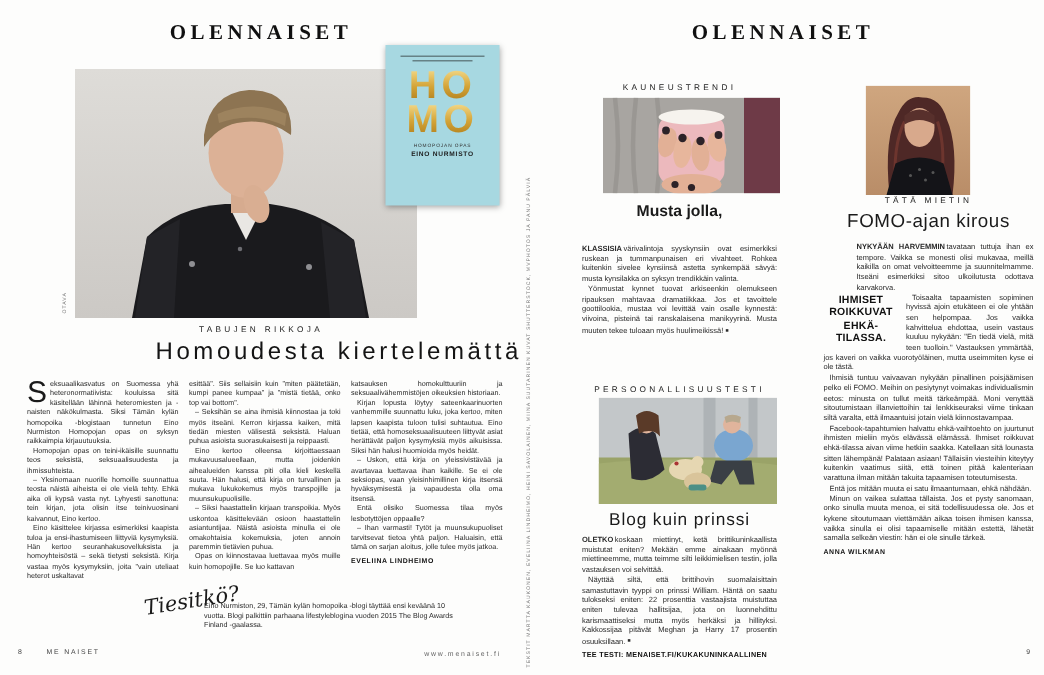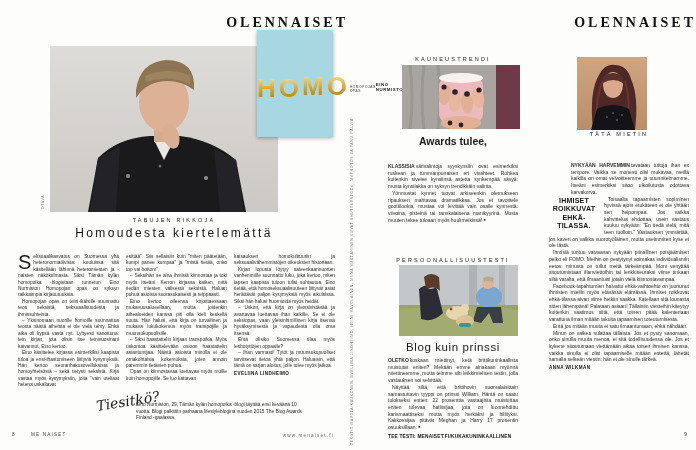--- a/index.html
+++ b/index.html
@@ -1,25 +1,25 @@
 <!DOCTYPE html>
 <html><head>
 <meta charset="utf-8">
 <style>
   html,body{margin:0;padding:0;background:#e8e8e8;}
   #spread{position:relative;width:696px;height:450px;background:#fdfdfc;overflow:hidden;
           font-family:"Liberation Sans",sans-serif;color:#1e1e1e;}
   .abs{position:absolute;}
   
-  .sec-header{width:348px;text-align:right;top:15px;font-family:"Liberation Serif",serif;
+  .sec-header{width:348px;text-align:center;top:15px;font-family:"Liberation Serif",serif;
               font-weight:700;font-size:14px;letter-spacing:3px;color:#101010;}
   
   .kicker{text-align:center;font-size:5.5px;letter-spacing:2.2px;color:#222;}
   
-  .lp-headline{width:348px;text-align:center;font-size:12px;letter-spacing:2.4px;
+  .lp-headline{width:348px;text-align:right;font-size:16px;letter-spacing:2.4px;
                font-weight:500;color:#141414;}
   
   .body-col{font-size:4.8px;line-height:6.4px;text-align:justify;color:#2a2a2a;}
   .body-col p{margin:0;}
   .body-col p.indent{text-indent:4px;}
   .dropcap{float:left;font-size:20px;line-height:17px;padding:0 2px 0 0;color:#1a1a1a;}
   .lead{font-weight:700;margin-right:1px;}
   .byl{font-weight:700;font-size:4.6px;letter-spacing:0.4px;margin-top:2px;color:#111;}
   .cta{font-weight:700;font-size:4.8px;letter-spacing:0.2px;margin-top:3px;color:#111;}
   .endmark{font-size:3.5px;vertical-align:1px;}
@@ -33,21 +33,21 @@
   .vert{writing-mode:vertical-rl;transform:rotate(180deg);font-size:3.4px;
         letter-spacing:0.7px;color:#777;white-space:nowrap;}
   
   .script{font-family:"DejaVu Serif",serif;font-style:italic;font-size:14px;
           transform:rotate(-9deg);color:#1a1a1a;}
   .factnote{font-size:4.8px;line-height:6.6px;color:#2a2a2a;}
   
   .footer-small{font-size:4.6px;letter-spacing:1.2px;color:#444;}
   
   .book{background:#a7d8e1;box-shadow:0 1px 4px rgba(0,0,0,.35);display:flex;
-        flex-direction:row;align-items:center;padding-top:6px;box-sizing:border-box;}
+        flex-direction:column;align-items:center;padding-top:6px;box-sizing:border-box;}
   .book .tagline-line{height:1px;background:rgba(50,60,60,.55);margin:1px 0;}
   .book .balloon{font-weight:700;font-size:26px;line-height:23px;letter-spacing:3px;
         background:linear-gradient(#f5dd8f,#d4a437 55%,#b17f1d);
         -webkit-background-clip:text;background-clip:text;color:transparent;}
   .book .series{font-size:3.2px;letter-spacing:0.6px;color:#333;margin-top:4px;}
   .book .author{font-size:4.4px;font-weight:700;letter-spacing:0.5px;color:#1c1c1c;margin-top:1px;}
   .photo{overflow:hidden;}
   .photo svg{display:block;}
 </style>
 </head>
@@ -143,21 +143,21 @@
       <circle cx="42" cy="22" r="2.6" fill="#2c2228"></circle>
         <circle cx="53" cy="27" r="2.8" fill="#2c2228"></circle>
       <circle cx="65" cy="29" r="2.8" fill="#2c2228"></circle>
         <circle cx="77" cy="25" r="2.6" fill="#2c2228"></circle>
       <ellipse cx="59" cy="58" rx="20" ry="7" fill="#e2b096"></ellipse>
       <circle cx="48" cy="58" r="2.4" fill="#2c2228"></circle>
         <circle cx="59" cy="60" r="2.4" fill="#2c2228"></circle>
     </svg>
   </div>
   <div class="abs feat-headline" style="left:388px;top:136px;width:130px;font-size:10.5px;line-height:11.5px;">
-    <div>Awards tulee,</div>
+    <div>Musta jolla,</div>
   </div>
   <div class="abs body-col" style="left:388px;top:163px;width:130px;font-size:5px;line-height:6.7px;">
     <p><span class="lead">KLASSISIA</span><span>värivalintoja syyskynsiin ovat esimerkiksi ruskean ja tummanpunaisen eri vivahteet. Rohkea kuitenkin sivelee kynsiinsä astetta synkempää sävyä: musta kynsilakka on syksyn trendikkäin valinta.</span></p>
     <p class="indent"><span>Yönmustat kynnet tuovat arkiseenkin olemukseen ripauksen mahtavaa dramatiikkaa. Jos et tavoittele goottilookia, mustaa voi levittää vain osalle kynnestä: viivoina, pisteinä tai ranskalaisena manikyyrinä. Musta muuten tekee tuloaan myös huulimeikissä!</span> <span class="endmark">■</span></p>
   </div>
 
   <div class="abs kicker" style="left:388px;top:257px;width:130px;">PERSOONALLISUUSTESTI</div>
   <div class="abs photo" style="left:399px;top:265px;width:119px;height:71px;">
     <svg width="119" height="71" viewBox="0 0 119 71" xmlns="http://www.w3.org/2000/svg">
       <rect width="119" height="43" fill="#c3c7c9"></rect>
@@ -200,20 +200,21 @@
       <ellipse cx="36" cy="28" rx="10" ry="13" fill="#d8a98c"></ellipse>
       <path d="M26,20 Q36,12 46,20 L46,26 Q36,20 26,26 Z" fill="#58302c"></path>
       <path d="M14,73 L20,52 Q36,44 52,52 L58,73 Z" fill="#141418"></path>
       <circle cx="30" cy="60" r="1" fill="#555"></circle>
         <circle cx="40" cy="63" r="1" fill="#555"></circle>
       <circle cx="36" cy="56" r="1" fill="#555"></circle>
         <circle cx="45" cy="58" r="1" fill="#555"></circle>
     </svg>
   </div>
   <div class="abs kicker" style="left:549px;top:131px;width:140px;">TÄTÄ MIETIN</div>
+  <div class="abs soft-headline" style="left:549px;top:140px;width:140px;font-size:12.5px;letter-spacing:0.4px;">FOMO-ajan kirous</div>
   <div class="abs body-col" style="left:549px;top:162px;width:140px;font-size:5px;line-height:6.7px;">
     <p style="margin-left:22px;"><span class="lead">NYKYÄÄN HARVEMMIN</span><span>tavataan tuttuja ihan ex tempore. Vaikka se monesti olisi mukavaa, meillä kaikilla on omat velvoitteemme ja suunnitelmamme. Itseäni esimerkiksi sitoo ulkoilutusta odottava karvakorva.</span></p>
     <div class="pullquote">IHMISET ROIKKUVAT EHKÄ-TILASSA.</div>
     <p class="indent">Toisaalta tapaamisten sopiminen hyvissä ajoin etukäteen ei ole yhtään sen helpompaa. Jos vaikka kahvittelua ehdottaa, usein vastaus kuuluu nykyään: "En tiedä vielä, mitä teen tuolloin." Vastauksen ymmärtää, jos kaveri on vaikka vuorotyöläinen, mutta useimmiten kyse ei ole tästä.</p>
     <p class="indent">Ihmisiä tuntuu vaivaavan nykyään piinallinen poisjäämisen pelko eli FOMO. Meihin on pesiytynyt voimakas individualismin eetos: minusta on tullut meitä tärkeämpää. Moni venyttää sitoutumistaan illanviettoihin tai lenkkiseuraksi viime tinkaan siltä varalta, että ilmaantuisi jotain vielä kiinnostavampaa.</p>
     <p class="indent">Facebook-tapahtumien halvattu ehkä-vaihtoehto on juurtunut ihmisten mieliin myös elävässä elämässä. Ihmiset roikkuvat ehkä-tilassa aivan viime hetkiin saakka. Katellaan sitä lounasta sitten lähempänä! Palataan asiaan! Tällaisiin viesteihin kiteytyy kuitenkin vaatimus siitä, että toinen pitää kalenteriaan varattuna ilman mitään takuita tapaamisen toteutumisesta.</p>
     <p class="indent">Entä jos mitään muuta ei satu ilmaantumaan, ehkä nähdään.</p>
     <p class="indent">Minun on vaikea sulattaa tällaista. Jos et pysty sanomaan, onko sinulla muuta menoa, ei sitä todellisuudessa ole. Jos et kykene sitoutumaan viettämään aikaa toisen ihmisen kanssa, vaikka sinulla ei olisi tapaamiselle mitään estettä, lähetät samalla selkeän viestin: hän ei ole sinulle tärkeä.</p>
     <div class="byl">ANNA WILKMAN</div>
   </div>

